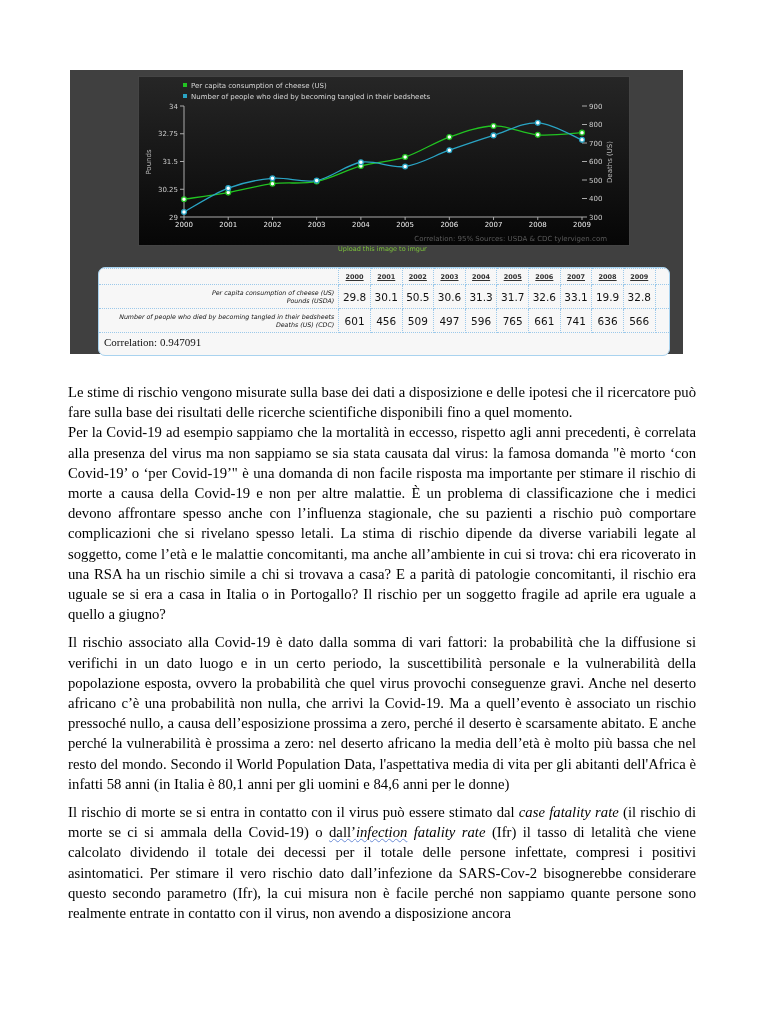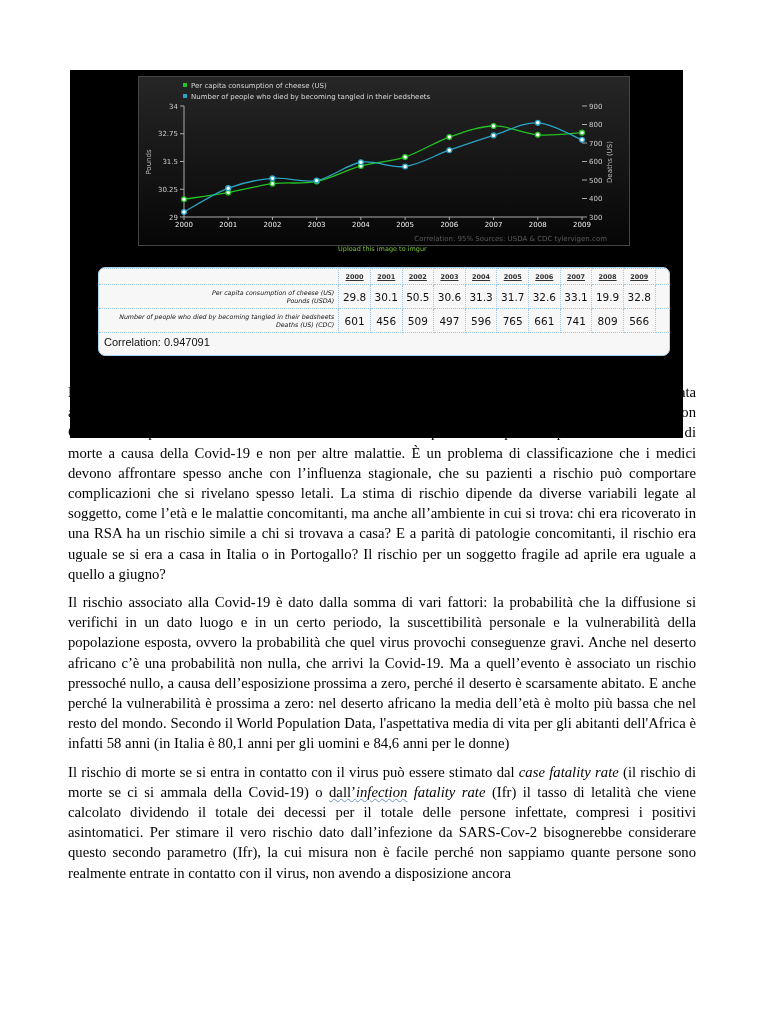--- a/index.html
+++ b/index.html
@@ -4,22 +4,22 @@
 <style>
   html, body { margin: 0; padding: 0; }
   body {
     width: 762px; height: 1024px; overflow: hidden;
     background: #ffffff;
     font-family: "Liberation Serif", serif;
     color: #000;
     position: relative;
   }
   .figure-panel {
-    position: absolute; left: 70px; top: 70px; width: 613px; height: 368px;
-    background: #000000;
+    position: absolute; left: 70px; top: 70px; width: 613px; height: 284px;
+    background: #404040;
   }
   .chart-box {
     position: absolute; left: 68px; top: 6px; width: 490px; height: 168px;
     background: linear-gradient(#262626, #060606);
     border: 1px solid #444;
   }
   .chart-box svg { position: absolute; left: 0; top: 0; }
   .imgur-link {
     position: absolute; left: 268px; top: 175px;
     font-family: "DejaVu Sans", sans-serif; font-size: 6.5px; color: #7cc23a;
@@ -41,21 +41,21 @@
   table.data-table tr.head td { height: 15px; }
   table.data-table tr.row td { height: 23px; }
   td.label-cell {
     width: 245px; text-align: right !important; font-style: italic;
     font-size: 6.3px; line-height: 7.5px; padding-right: 4px !important;
     border-left: none !important;
   }
   td.year-cell { width: 31px; font-size: 6.5px; text-decoration: underline; font-weight: bold; color: #333 !important; }
   td.val-cell { font-size: 10.5px; }
   .corr-text {
-    position: absolute; left: 5px; top: 68px; font-family: Liberation Sans, sans-serif;
+    position: absolute; left: 5px; top: 68px; font-family: Liberation Serif, serif;
     font-size: 11px; color: #111;
   }
   .article {
     position: absolute; left: 68px; top: 382px; width: 628px;
     font-size: 14.7px; line-height: 20.2px; text-align: justify;
   }
   .article p { margin: 0; }
   .article p.gap { margin-top: 8px; }
   .spell { text-decoration: underline wavy #6b8cd6; text-decoration-thickness: 1px; margin-top: 19px; }
 </style>
@@ -192,27 +192,28 @@
           <div>Deaths (US) (CDC)</div>
         </td>
         <td class="val-cell">601</td>
         <td class="val-cell">456</td>
         <td class="val-cell">509</td>
         <td class="val-cell">497</td>
         <td class="val-cell">596</td>
         <td class="val-cell">765</td>
         <td class="val-cell">661</td>
         <td class="val-cell">741</td>
-        <td class="val-cell">809</td>
+        <td class="val-cell">636</td>
         <td class="val-cell">566</td>
         <td style="border-right:none"></td>
       </tr>
     </tbody>
       </table>
     <div class="corr-text">Correlation: 0.947091</div>
   </div>
 </div>
 
 <div class="article">
+  <p>Le stime di rischio vengono misurate sulla base dei dati a disposizione e delle ipotesi che il ricercatore può fare sulla base dei risultati delle ricerche scientifiche disponibili fino a quel momento.</p>
   <p>Per la Covid-19 ad esempio sappiamo che la mortalità in eccesso, rispetto agli anni precedenti, è correlata alla presenza del virus ma non sappiamo se sia stata causata dal virus: la famosa domanda "è morto ‘con Covid-19’ o ‘per Covid-19’" è una domanda di non facile risposta ma importante per stimare il rischio di morte a causa della Covid-19 e non per altre malattie. È un problema di classificazione che i medici devono affrontare spesso anche con l’influenza stagionale, che su pazienti a rischio può comportare complicazioni che si rivelano spesso letali. La stima di rischio dipende da diverse variabili legate al soggetto, come l’età e le malattie concomitanti, ma anche all’ambiente in cui si trova: chi era ricoverato in una RSA ha un rischio simile a chi si trovava a casa? E a parità di patologie concomitanti, il rischio era uguale se si era a casa in Italia o in Portogallo? Il rischio per un soggetto fragile ad aprile era uguale a quello a giugno?</p>
   <p class="gap">Il rischio associato alla Covid-19 è dato dalla somma di vari fattori: la probabilità che la diffusione si verifichi in un dato luogo e in un certo periodo, la suscettibilità personale e la vulnerabilità della popolazione esposta, ovvero la probabilità che quel virus provochi conseguenze gravi. Anche nel deserto africano c’è una probabilità non nulla, che arrivi la Covid-19. Ma a quell’evento è associato un rischio pressoché nullo, a causa dell’esposizione prossima a zero, perché il deserto è scarsamente abitato. E anche perché la vulnerabilità è prossima a zero: nel deserto africano la media dell’età è molto più bassa che nel resto del mondo. Secondo il World Population Data, l'aspettativa media di vita per gli abitanti dell'Africa è infatti 58 anni (in Italia è 80,1 anni per gli uomini e 84,6 anni per le donne)</p>
   <p class="gap"><span>Il rischio di morte se si entra in contatto con il virus può essere stimato dal </span><i>case fatality rate</i><span> (il rischio di morte se ci si ammala della Covid-19) o </span><span class="spell"><span>dall’</span><i>infection</i></span><i> fatality rate</i><span> (Ifr) il tasso di letalità che viene calcolato dividendo il totale dei decessi per il totale delle persone infettate, compresi i positivi asintomatici. Per stimare il vero rischio dato dall’infezione da SARS-Cov-2 bisognerebbe considerare questo secondo parametro (Ifr), la cui misura non è facile perché non sappiamo quante persone sono realmente entrate in contatto con il virus, non avendo a disposizione ancora</span></p>
 </div>
 
 </body></html>

